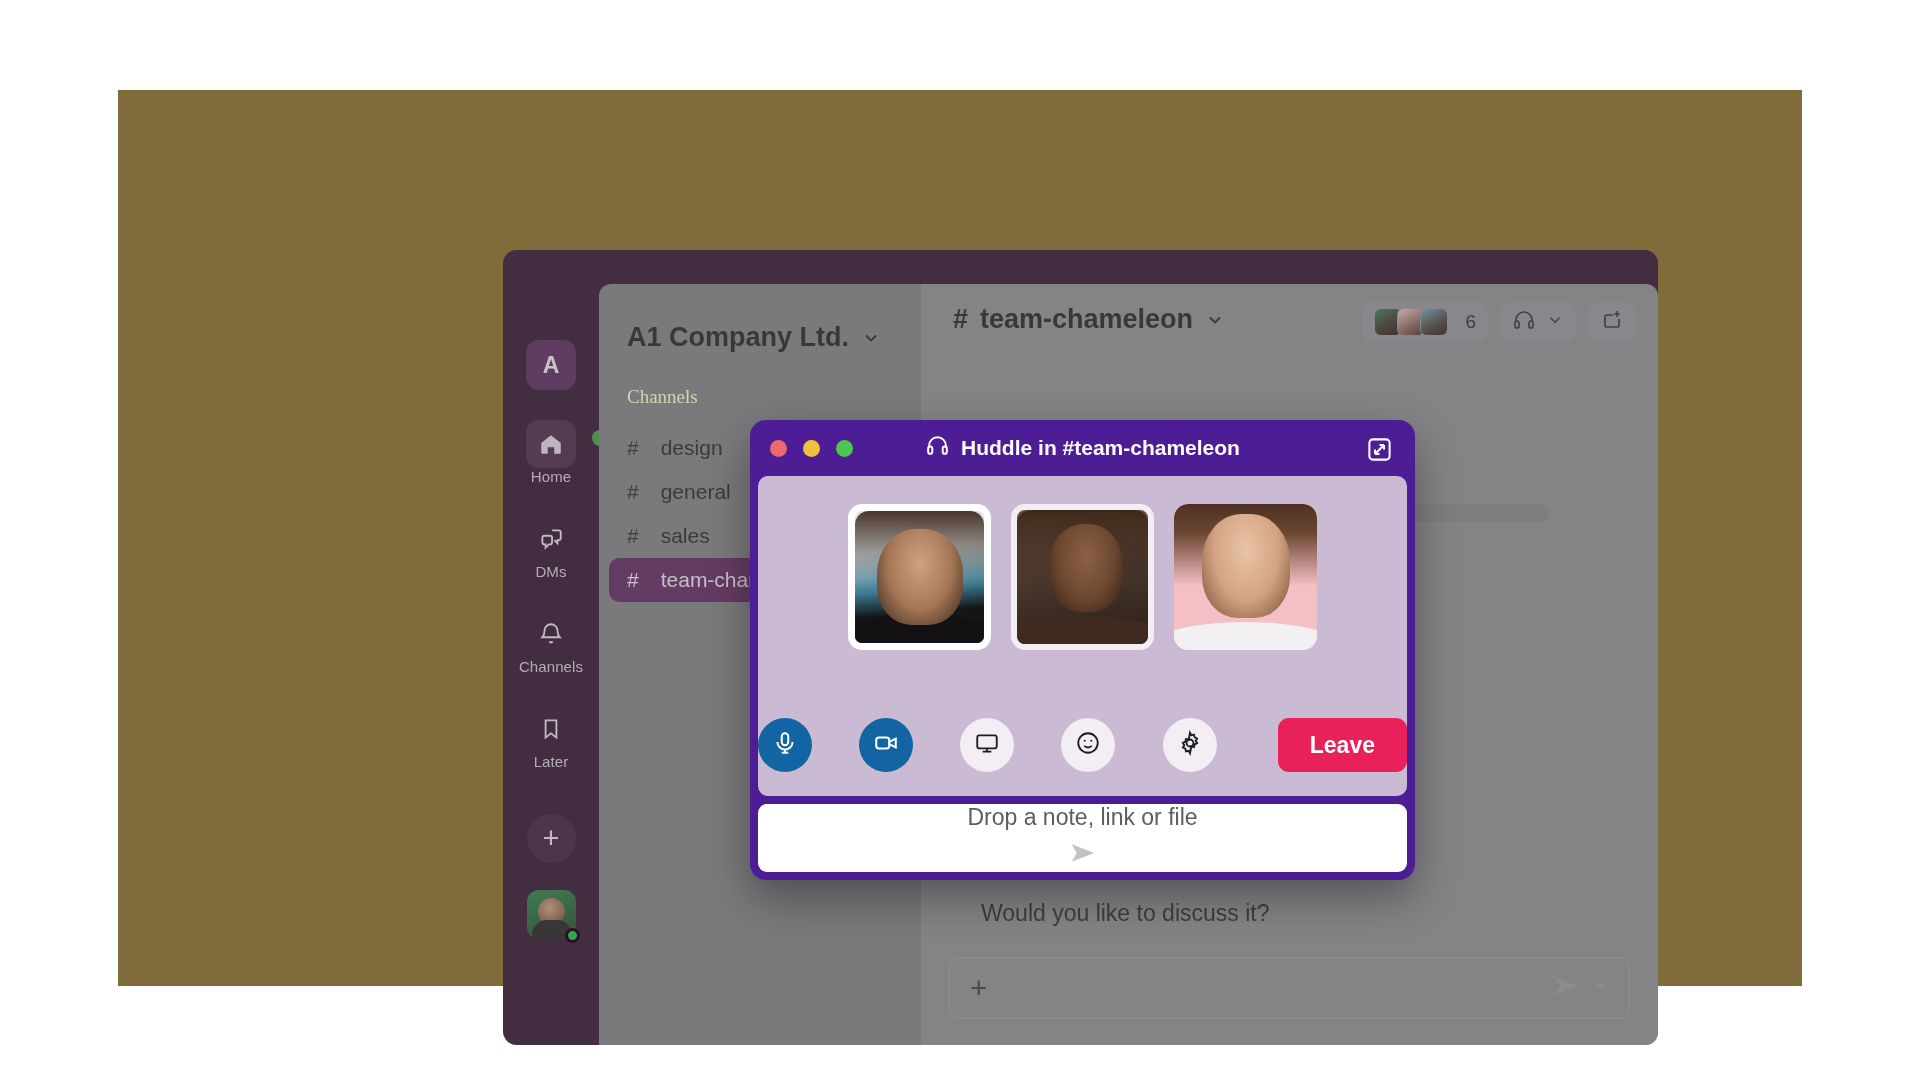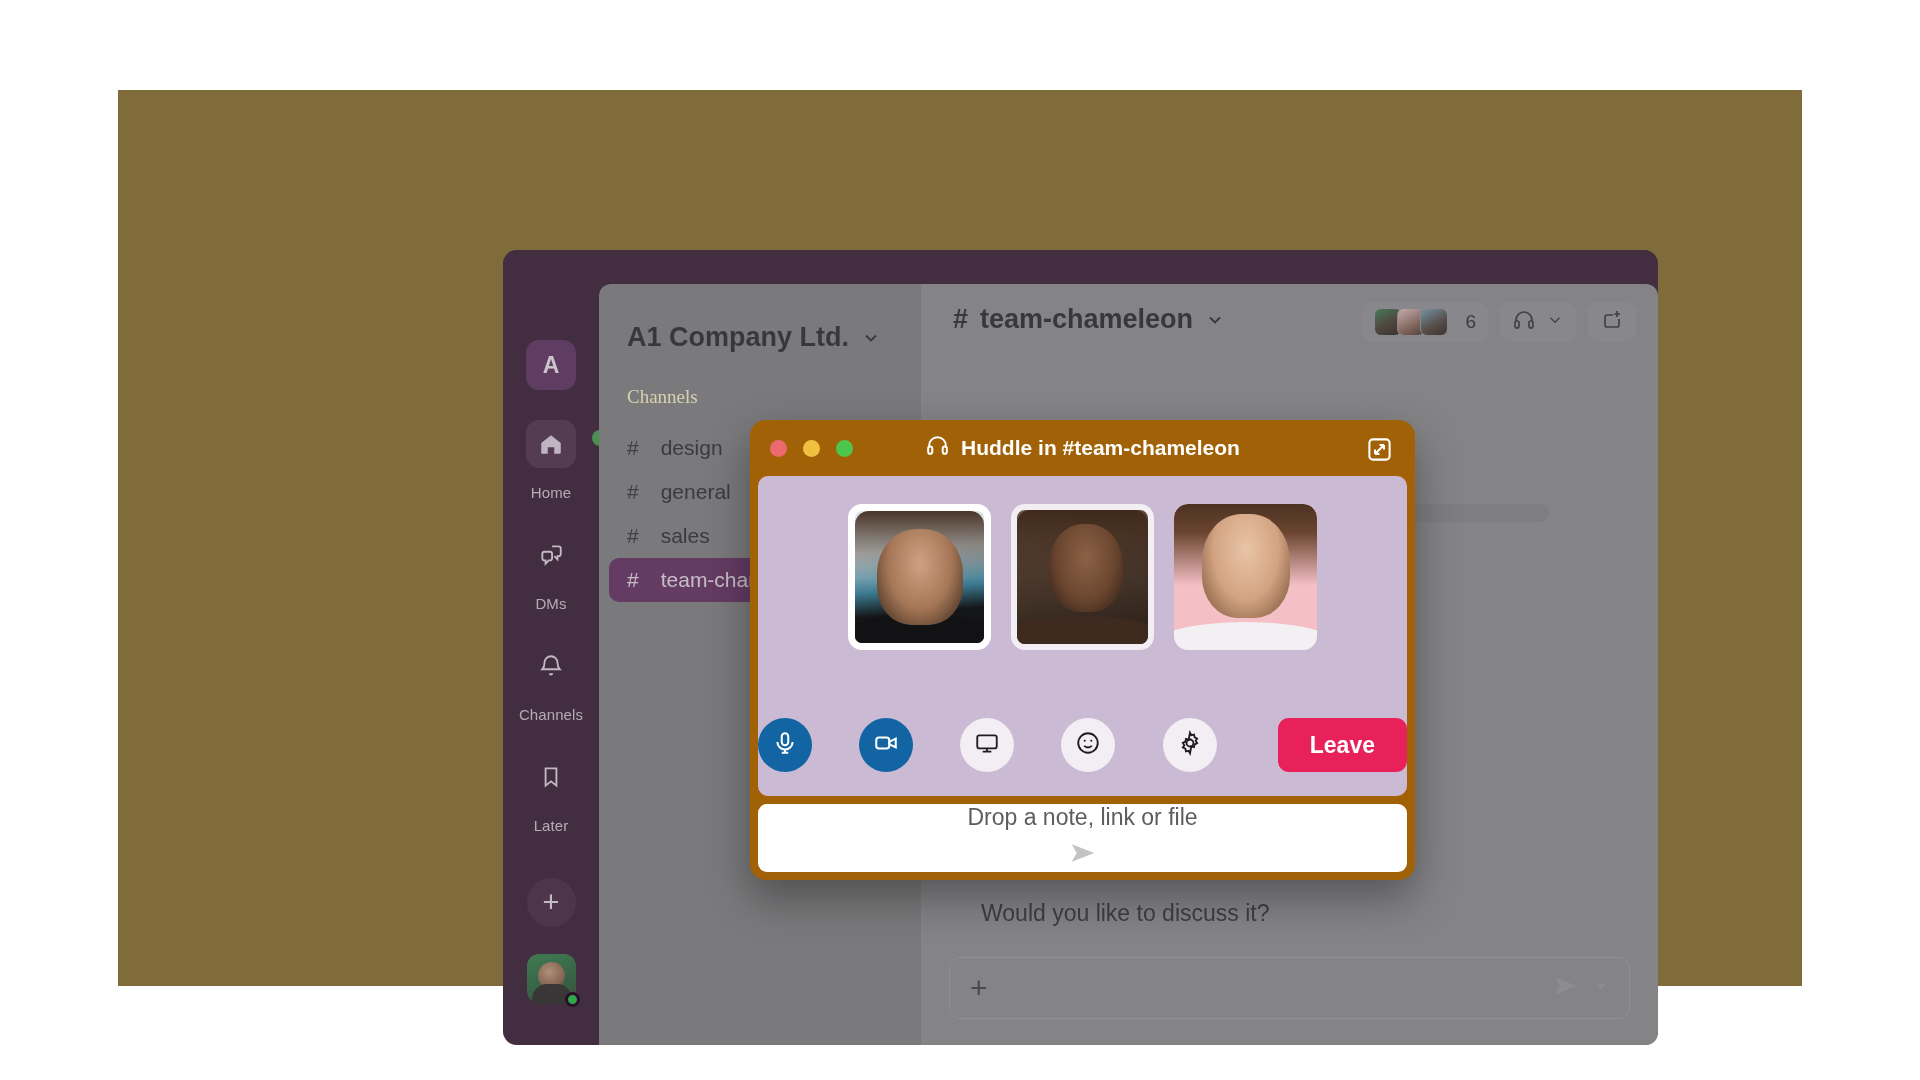--- a/index.html
+++ b/index.html
@@ -66,21 +66,21 @@
     display: flex; flex-direction: column; align-items: center;
     width: 74px;
   }
   .rail-icon-box {
     width: 50px; height: 48px;
     border-radius: 13px;
     display: flex; align-items: center; justify-content: center;
   }
   .rail-icon-box.active { background: #462342; }
   .rail-label {
-    margin-top: 16px;
+    margin-top: 0;
     font-size: 15px;
     color: #cfc2cf;
     letter-spacing: .1px;
   }
   .rail-icon-box svg { stroke: #e2d6e2; fill: none; stroke-width: 1.7; }
   .rail-icon-box.active svg { fill: #ded0de; stroke: none; }
 
   #rail-plus {
     margin-top: 44px;
     width: 49px; height: 49px;
@@ -248,21 +248,21 @@
     background: rgba(120,120,122,.30);
     border-radius: 14px;
     pointer-events: none;
   }
 
   
   #huddle {
     position: absolute;
     left: 632px; top: 330px;
     width: 665px; height: 460px;
-    background: #a16207;
+    background: #4c1d95;
     border-radius: 16px;
     box-shadow: 0 18px 44px rgba(0,0,0,.35);
     padding: 0 8px 0 8px;
   }
   #huddle-titlebar {
     position: relative;
     height: 56px;
     display: flex; align-items: center; justify-content: center;
   }
   #huddle-traffic { left: 12px; top: 20px; }

